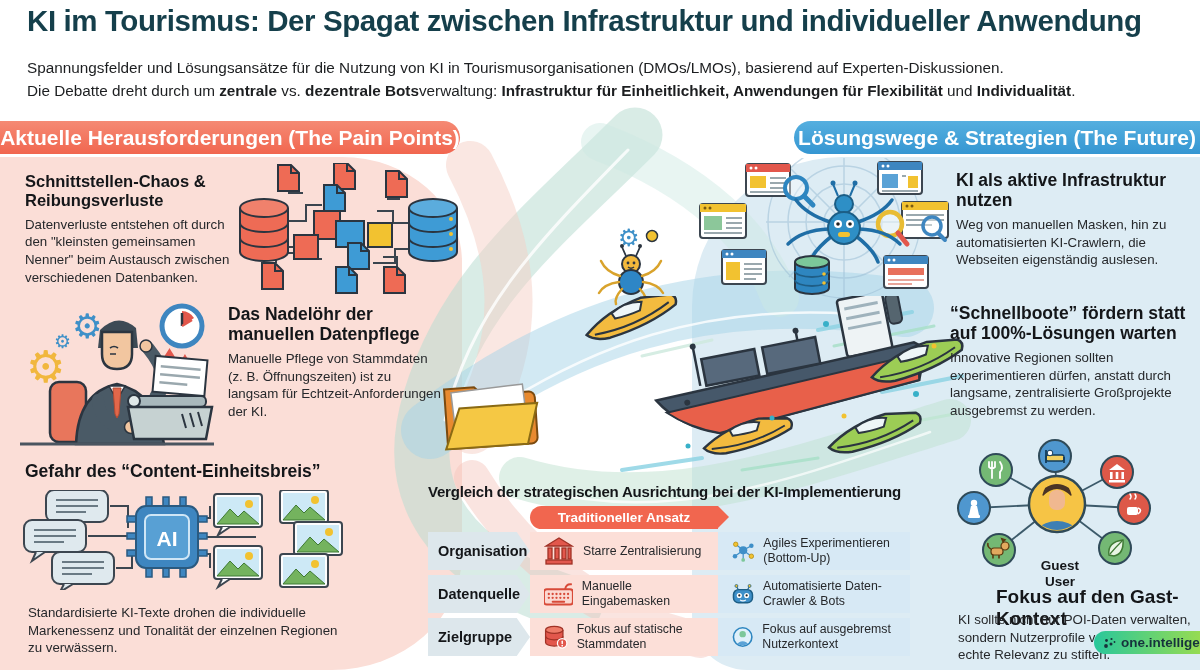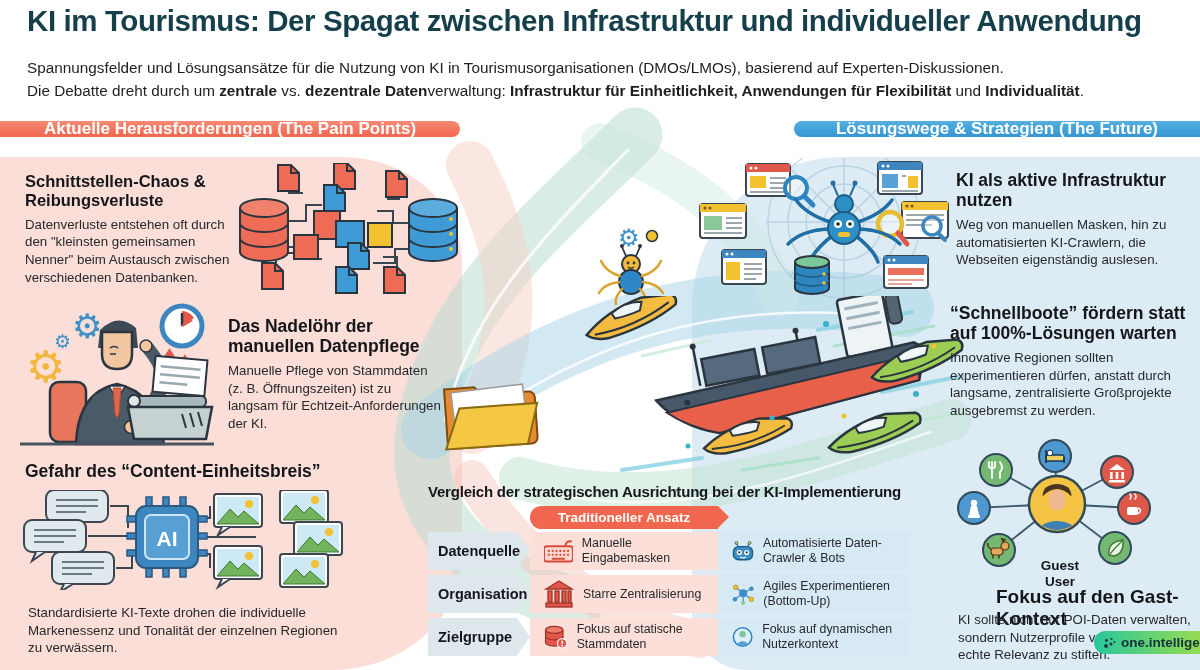--- a/index.html
+++ b/index.html
@@ -7,39 +7,39 @@
           font-family:"Liberation Sans",sans-serif;color:#1c1e20;}
   svg{display:block}
   .abs{position:absolute}
 
   
   .main-title{left:27px;top:4px;width:1165px;font-size:29.5px;font-weight:bold;color:#153f4b;letter-spacing:-0.4px;z-index:5}
   .subtitle{left:27px;top:57px;width:1165px;font-size:15.3px;line-height:1.5;color:#1c1e20;z-index:5}
   .subtitle b{font-weight:bold}
 
   
-  .pill{height:16px;display:flex;align-items:center;justify-content:center;color:#fff;font-weight:bold;font-size:17px;z-index:6}
+  .pill{height:33px;display:flex;align-items:center;justify-content:center;color:#fff;font-weight:bold;font-size:21px;z-index:6}
   .pill-pain{left:0;top:121px;width:460px;border-radius:0 17px 17px 0;background:linear-gradient(180deg,#f58a74,#f1664f)}
   .pill-future{left:794px;top:121px;width:406px;border-radius:17px 0 0 17px;background:linear-gradient(180deg,#55afdf,#3596d2)}
 
   
   .panel-pain{left:0;top:157px;width:462px;height:513px;background:#fbded7;border-radius:0 120px 130px 0 / 0 105px 115px 0;z-index:1}
   .panel-future{left:692px;top:157px;width:508px;height:513px;background:#ddecf4;border-radius:150px 0 0 55px;z-index:1}
   .bg-swirl{left:0;top:0;z-index:2}
 
   .z3{z-index:3}
 
   .item-title{font-weight:bold;color:#141619;font-size:16.5px;line-height:1.15;margin-bottom:6px}
   .item-title.lg{font-size:17.5px}
   .item-body{font-size:13.3px;line-height:1.32;color:#26282b}
 
   .t-pain1{left:25px;top:172px;width:212px}
   .i-chaos{left:236px;top:163px}
   .i-person{left:14px;top:296px}
-  .t-pain2{left:228px;top:316px;width:215px}
+  .t-pain2{left:228px;top:304px;width:215px}
   .t-pain3-title{left:25px;top:461px;width:360px}
   .i-aichip{left:18px;top:490px}
   .t-pain3-body{left:28px;top:604px;width:315px}
 
   .i-webcrawl{left:692px;top:158px}
   .i-minispider{left:596px;top:214px}
   .t-fut1{left:956px;top:170px;width:236px}
   .t-fut2{left:950px;top:303px;width:248px}
   .i-ships{left:582px;top:296px}
   .i-folder{left:438px;top:372px}
@@ -88,21 +88,21 @@
       <path d="M472,478 C522,560 600,618 700,640" stroke="#f3c4ba" stroke-width="36" opacity="0.45"></path>
       <path d="M628,150 C540,240 470,310 445,420" stroke="#ffffff" stroke-width="3" opacity="0.8"></path>
       <path d="M450,440 C580,345 710,295 895,318" stroke="#ffffff" stroke-width="2.5" opacity="0.8"></path>
       <path d="M540,490 C670,525 790,480 930,432" stroke="#ffffff" stroke-width="2.5" opacity="0.7"></path>
     </g>
   </svg>
 
   <div class="abs main-title">KI im Tourismus: Der Spagat zwischen Infrastruktur und individueller Anwendung</div>
   <div class="abs subtitle">
     <div>Spannungsfelder und Lösungsansätze für die Nutzung von KI in Tourismusorganisationen (DMOs/LMOs), basierend auf Experten-Diskussionen.</div>
-    <div><span>Die Debatte dreht durch um </span><b>zentrale</b><span> vs. </span><b>dezentrale Daten</b><span>verwaltung: </span><b>Infrastruktur für Einheitlichkeit, Anwendungen für Flexibilität</b><span> und </span><b>Individualität</b><span>.</span></div>
+    <div><span>Die Debatte dreht durch um </span><b>zentrale</b><span> vs. </span><b>dezentrale Bots</b><span>verwaltung: </span><b>Infrastruktur für Einheitlichkeit, Anwendungen für Flexibilität</b><span> und </span><b>Individualität</b><span>.</span></div>
   </div>
 
   <div class="abs pill pill-pain">Aktuelle Herausforderungen (The Pain Points)</div>
   <div class="abs pill pill-future">Lösungswege &amp; Strategien (The Future)</div>
 
   <div class="abs t-pain1 z3">
     <div class="item-title">Schnittstellen-Chaos &amp; Reibungsverluste</div>
     <div class="item-body">Datenverluste entstehen oft durch den "kleinsten gemeinsamen Nenner" beim Austausch zwischen verschiedenen Datenbanken.</div>
   </div>
   <svg class="abs i-chaos z3" width="225" height="140" viewBox="0 0 225 140">
@@ -553,20 +553,55 @@
   </svg>
   <div class="abs guest-label">Guest User</div>
   <div class="abs t-fut3-title item-title z3" style="font-size:19px">Fokus auf den Gast-Kontext</div>
   <div class="abs t-fut3-body item-body z3">KI sollte nicht nur POI-Daten verwalten, sondern Nutzerprofile verstehen, um echte Relevanz zu stiften.</div>
 
   <div class="abs cmp">
     <div class="cmp-title">Vergleich der strategischen Ausrichtung bei der KI-Implementierung</div>
     <div class="cmp-head">
       <div class="cmp-spacer"></div>
       <div class="col-head trad">Traditioneller Ansatz</div>
+    </div>
+
+    <div class="cmp-row">
+      <div class="row-label">Organisation</div>
+      <div class="cell trad">
+        <svg width="30" height="28" viewBox="0 0 30 28">
+          <g fill="#e2574c" stroke="#a03226" stroke-width="1.3">
+            <path d="M2,9 L15,1 L28,9 Z"></path>
+              <rect x="4" y="11" width="4" height="11"></rect>
+              <rect x="11" y="11" width="4" height="11"></rect>
+              <rect x="18" y="11" width="4" height="11"></rect>
+              <rect x="24" y="11" width="3" height="11"></rect>
+              <rect x="2" y="23" width="26" height="4"></rect>
+          </g>
+        </svg>
+        <span>Starre Zentralisierung</span>
+      </div>
+      <div class="cell fut">
+        <svg width="30" height="28" viewBox="0 0 30 28">
+          <g stroke="#3e8fc8" stroke-width="1.6">
+            <line x1="15" y1="13" x2="5" y2="5"></line>
+              <line x1="15" y1="13" x2="26" y2="7"></line>
+              <line x1="15" y1="13" x2="4" y2="21"></line>
+              <line x1="15" y1="13" x2="26" y2="21"></line>
+              <line x1="15" y1="13" x2="15" y2="26"></line>
+          </g>
+          <circle cx="15" cy="13" r="5.5" fill="#3e8fc8"></circle>
+          <circle cx="5" cy="5" r="3" fill="#f2c230" stroke="#b08a10" stroke-width="1"></circle>
+          <circle cx="26" cy="7" r="3" fill="#3e8fc8"></circle>
+          <circle cx="4" cy="21" r="3" fill="#3e8fc8"></circle>
+          <circle cx="26" cy="21" r="3" fill="#f2c230" stroke="#b08a10" stroke-width="1"></circle>
+          <circle cx="15" cy="26" r="2.5" fill="#7cc79a"></circle>
+        </svg>
+        <span>Agiles Experimentieren (Bottom-Up)</span>
+      </div>
     </div>
 
     <div class="cmp-row">
       <div class="row-label">Datenquelle</div>
       <div class="cell trad">
         <svg width="30" height="26" viewBox="0 0 30 26">
           <path d="M22,8 q1,-6 7,-5" stroke="#d84a38" stroke-width="2" fill="none"></path>
           <rect x="0" y="8" width="30" height="16" rx="3" fill="#fbd9d2" stroke="#d84a38" stroke-width="2"></rect>
           <g fill="#d84a38">
               <circle cx="5" cy="13" r="1.2"></circle>
@@ -597,55 +632,20 @@
             <circle cx="20" cy="16" r="3.5" fill="#fff"></circle>
           <circle cx="10" cy="16" r="1.5" fill="#222"></circle>
             <circle cx="20" cy="16" r="1.5" fill="#222"></circle>
           <path d="M11,22 q4,3 8,0" stroke="#fff" stroke-width="1.6" fill="none"></path>
         </svg>
         <span>Automatisierte Daten-Crawler &amp; Bots</span>
       </div>
     </div>
 
     <div class="cmp-row">
-      <div class="row-label">Organisation</div>
-      <div class="cell trad">
-        <svg width="30" height="28" viewBox="0 0 30 28">
-          <g fill="#e2574c" stroke="#a03226" stroke-width="1.3">
-            <path d="M2,9 L15,1 L28,9 Z"></path>
-              <rect x="4" y="11" width="4" height="11"></rect>
-              <rect x="11" y="11" width="4" height="11"></rect>
-              <rect x="18" y="11" width="4" height="11"></rect>
-              <rect x="24" y="11" width="3" height="11"></rect>
-              <rect x="2" y="23" width="26" height="4"></rect>
-          </g>
-        </svg>
-        <span>Starre Zentralisierung</span>
-      </div>
-      <div class="cell fut">
-        <svg width="30" height="28" viewBox="0 0 30 28">
-          <g stroke="#3e8fc8" stroke-width="1.6">
-            <line x1="15" y1="13" x2="5" y2="5"></line>
-              <line x1="15" y1="13" x2="26" y2="7"></line>
-              <line x1="15" y1="13" x2="4" y2="21"></line>
-              <line x1="15" y1="13" x2="26" y2="21"></line>
-              <line x1="15" y1="13" x2="15" y2="26"></line>
-          </g>
-          <circle cx="15" cy="13" r="5.5" fill="#3e8fc8"></circle>
-          <circle cx="5" cy="5" r="3" fill="#f2c230" stroke="#b08a10" stroke-width="1"></circle>
-          <circle cx="26" cy="7" r="3" fill="#3e8fc8"></circle>
-          <circle cx="4" cy="21" r="3" fill="#3e8fc8"></circle>
-          <circle cx="26" cy="21" r="3" fill="#f2c230" stroke="#b08a10" stroke-width="1"></circle>
-          <circle cx="15" cy="26" r="2.5" fill="#7cc79a"></circle>
-        </svg>
-        <span>Agiles Experimentieren (Bottom-Up)</span>
-      </div>
-    </div>
-
-    <div class="cmp-row">
       <div class="row-label">Zielgruppe</div>
       <div class="cell trad">
         <svg width="30" height="30" viewBox="0 0 30 30">
           <path d="M2,6 v16 a11,4.5 0 0 0 22,0 v-16" fill="#e2574c" stroke="#a03226" stroke-width="1.6"></path>
           <ellipse cx="13" cy="6" rx="11" ry="4.5" fill="#ee7b68" stroke="#a03226" stroke-width="1.6"></ellipse>
           <path d="M2,14 a11,4.5 0 0 0 22,0" fill="none" stroke="#a03226" stroke-width="1.6"></path>
           <circle cx="23" cy="23" r="6" fill="#e2574c" stroke="#fff" stroke-width="1.6"></circle>
           <rect x="22.2" y="19.5" width="1.8" height="4.5" rx="0.9" fill="#fff"></rect>
             <circle cx="23.1" cy="26" r="1.1" fill="#fff"></circle>
         </svg>
@@ -655,21 +655,21 @@
         <svg width="30" height="30" viewBox="0 0 30 30">
           <circle cx="15" cy="15" r="13" fill="#dff0fa" stroke="#2e86c0" stroke-width="2.2"></circle>
           <clipPath id="uclip">
               <circle cx="15" cy="15" r="11.8"></circle>
             </clipPath>
           <g clip-path="url(#uclip)">
             <circle cx="15" cy="11" r="4.5" fill="#7cc79a"></circle>
             <path d="M5,27 q10,-12 20,0 Z" fill="#5aa2d6"></path>
           </g>
         </svg>
-        <span>Fokus auf dynamischen Nutzerkontext</span>
+        <span>Fokus auf ausgebremst Nutzerkontext</span>
       </div>
     </div>
   </div>
 
   <div class="abs logo">
     <svg width="13" height="14" viewBox="0 0 13 14">
       <circle cx="3" cy="10" r="1.9" fill="#17323a"></circle>
         <circle cx="8" cy="8" r="1.5" fill="#17323a"></circle>
       <circle cx="3.5" cy="4.5" r="1.4" fill="#17323a"></circle>
         <circle cx="8.5" cy="3" r="1.1" fill="#17323a"></circle>

